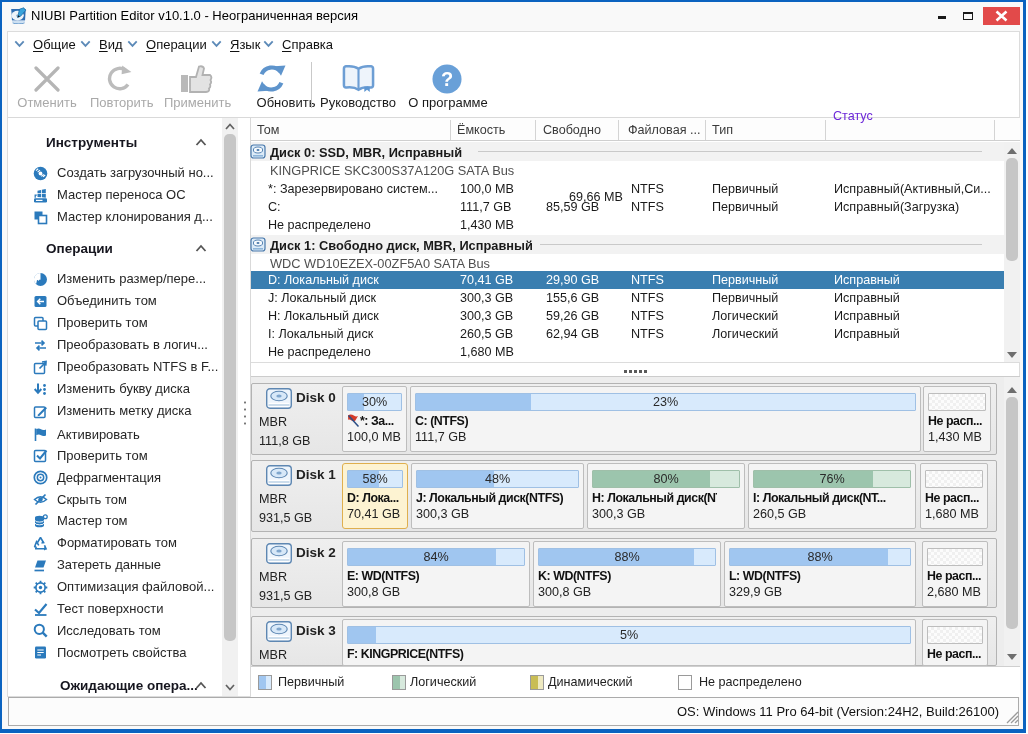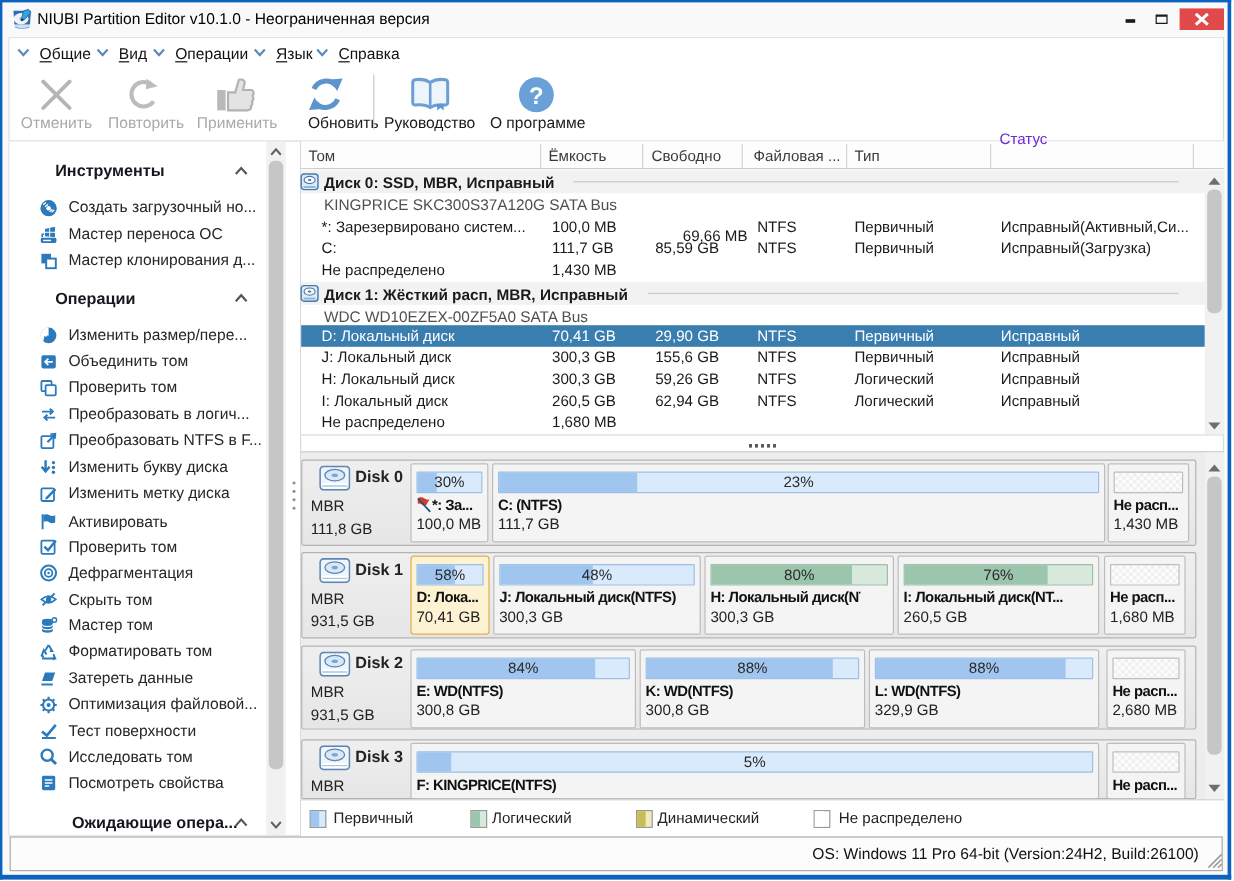--- a/index.html
+++ b/index.html
@@ -324,21 +324,21 @@
 <div class="ab gt" style="left:270px;top:145px">Диск 0: SSD, MBR, Исправный</div>
 <div class="ab" style="left:478px;top:151px;width:504px;height:1px;background:#c9c9c9"></div>
 <div class="ab gs" style="left:270px;top:163px">KINGPRICE SKC300S37A120G SATA Bus</div>
 <div class="ab" style="left:251px;top:235px;width:753px;height:19px;background:#f2f2f2"></div>
 <svg class="ab" style="left:250px;top:237px" width="16" height="15" viewBox="0 0 16 15">
     <rect x="1" y="1" width="14" height="13" rx="2.5" fill="#dcebf8" stroke="#4878ab" stroke-width="1.2"></rect>
     <ellipse cx="8" cy="6" rx="4.6" ry="3" fill="#f6fafd" stroke="#4878ab" stroke-width="0.9"></ellipse>
     <ellipse cx="8" cy="6" rx="1.5" ry="0.9" fill="#4878ab"></ellipse>
     <rect x="3" y="11" width="10" height="1.6" fill="#8fb6da"></rect>
   </svg>
-<div class="ab gt" style="left:270px;top:238px">Диск 1: Жёсткий расп, MBR, Исправный</div>
+<div class="ab gt" style="left:270px;top:238px">Диск 1: Свободно диск, MBR, Исправный</div>
 <div class="ab" style="left:540px;top:244px;width:442px;height:1px;background:#c9c9c9"></div>
 <div class="ab gs" style="left:270px;top:256px">WDC WD10EZEX-00ZF5A0 SATA Bus</div>
 <div class="ab tc" style="left:268px;top:180px;">*: Зарезервировано систем...</div>
 <div class="ab tc" style="left:460px;top:180px;">100,0 MB</div>
 <div class="ab tc" style="left:546px;top:188px;margin-left:23px;">69,66 MB</div>
 <div class="ab tc" style="left:631px;top:180px;">NTFS</div>
 <div class="ab tc" style="left:712px;top:180px;">Первичный</div>
 <div class="ab tc" style="left:834px;top:180px;">Исправный(Активный,Си...</div>
 <div class="ab tc" style="left:268px;top:198px;">C:</div>
 <div class="ab tc" style="left:460px;top:198px;">111,7 GB</div>

